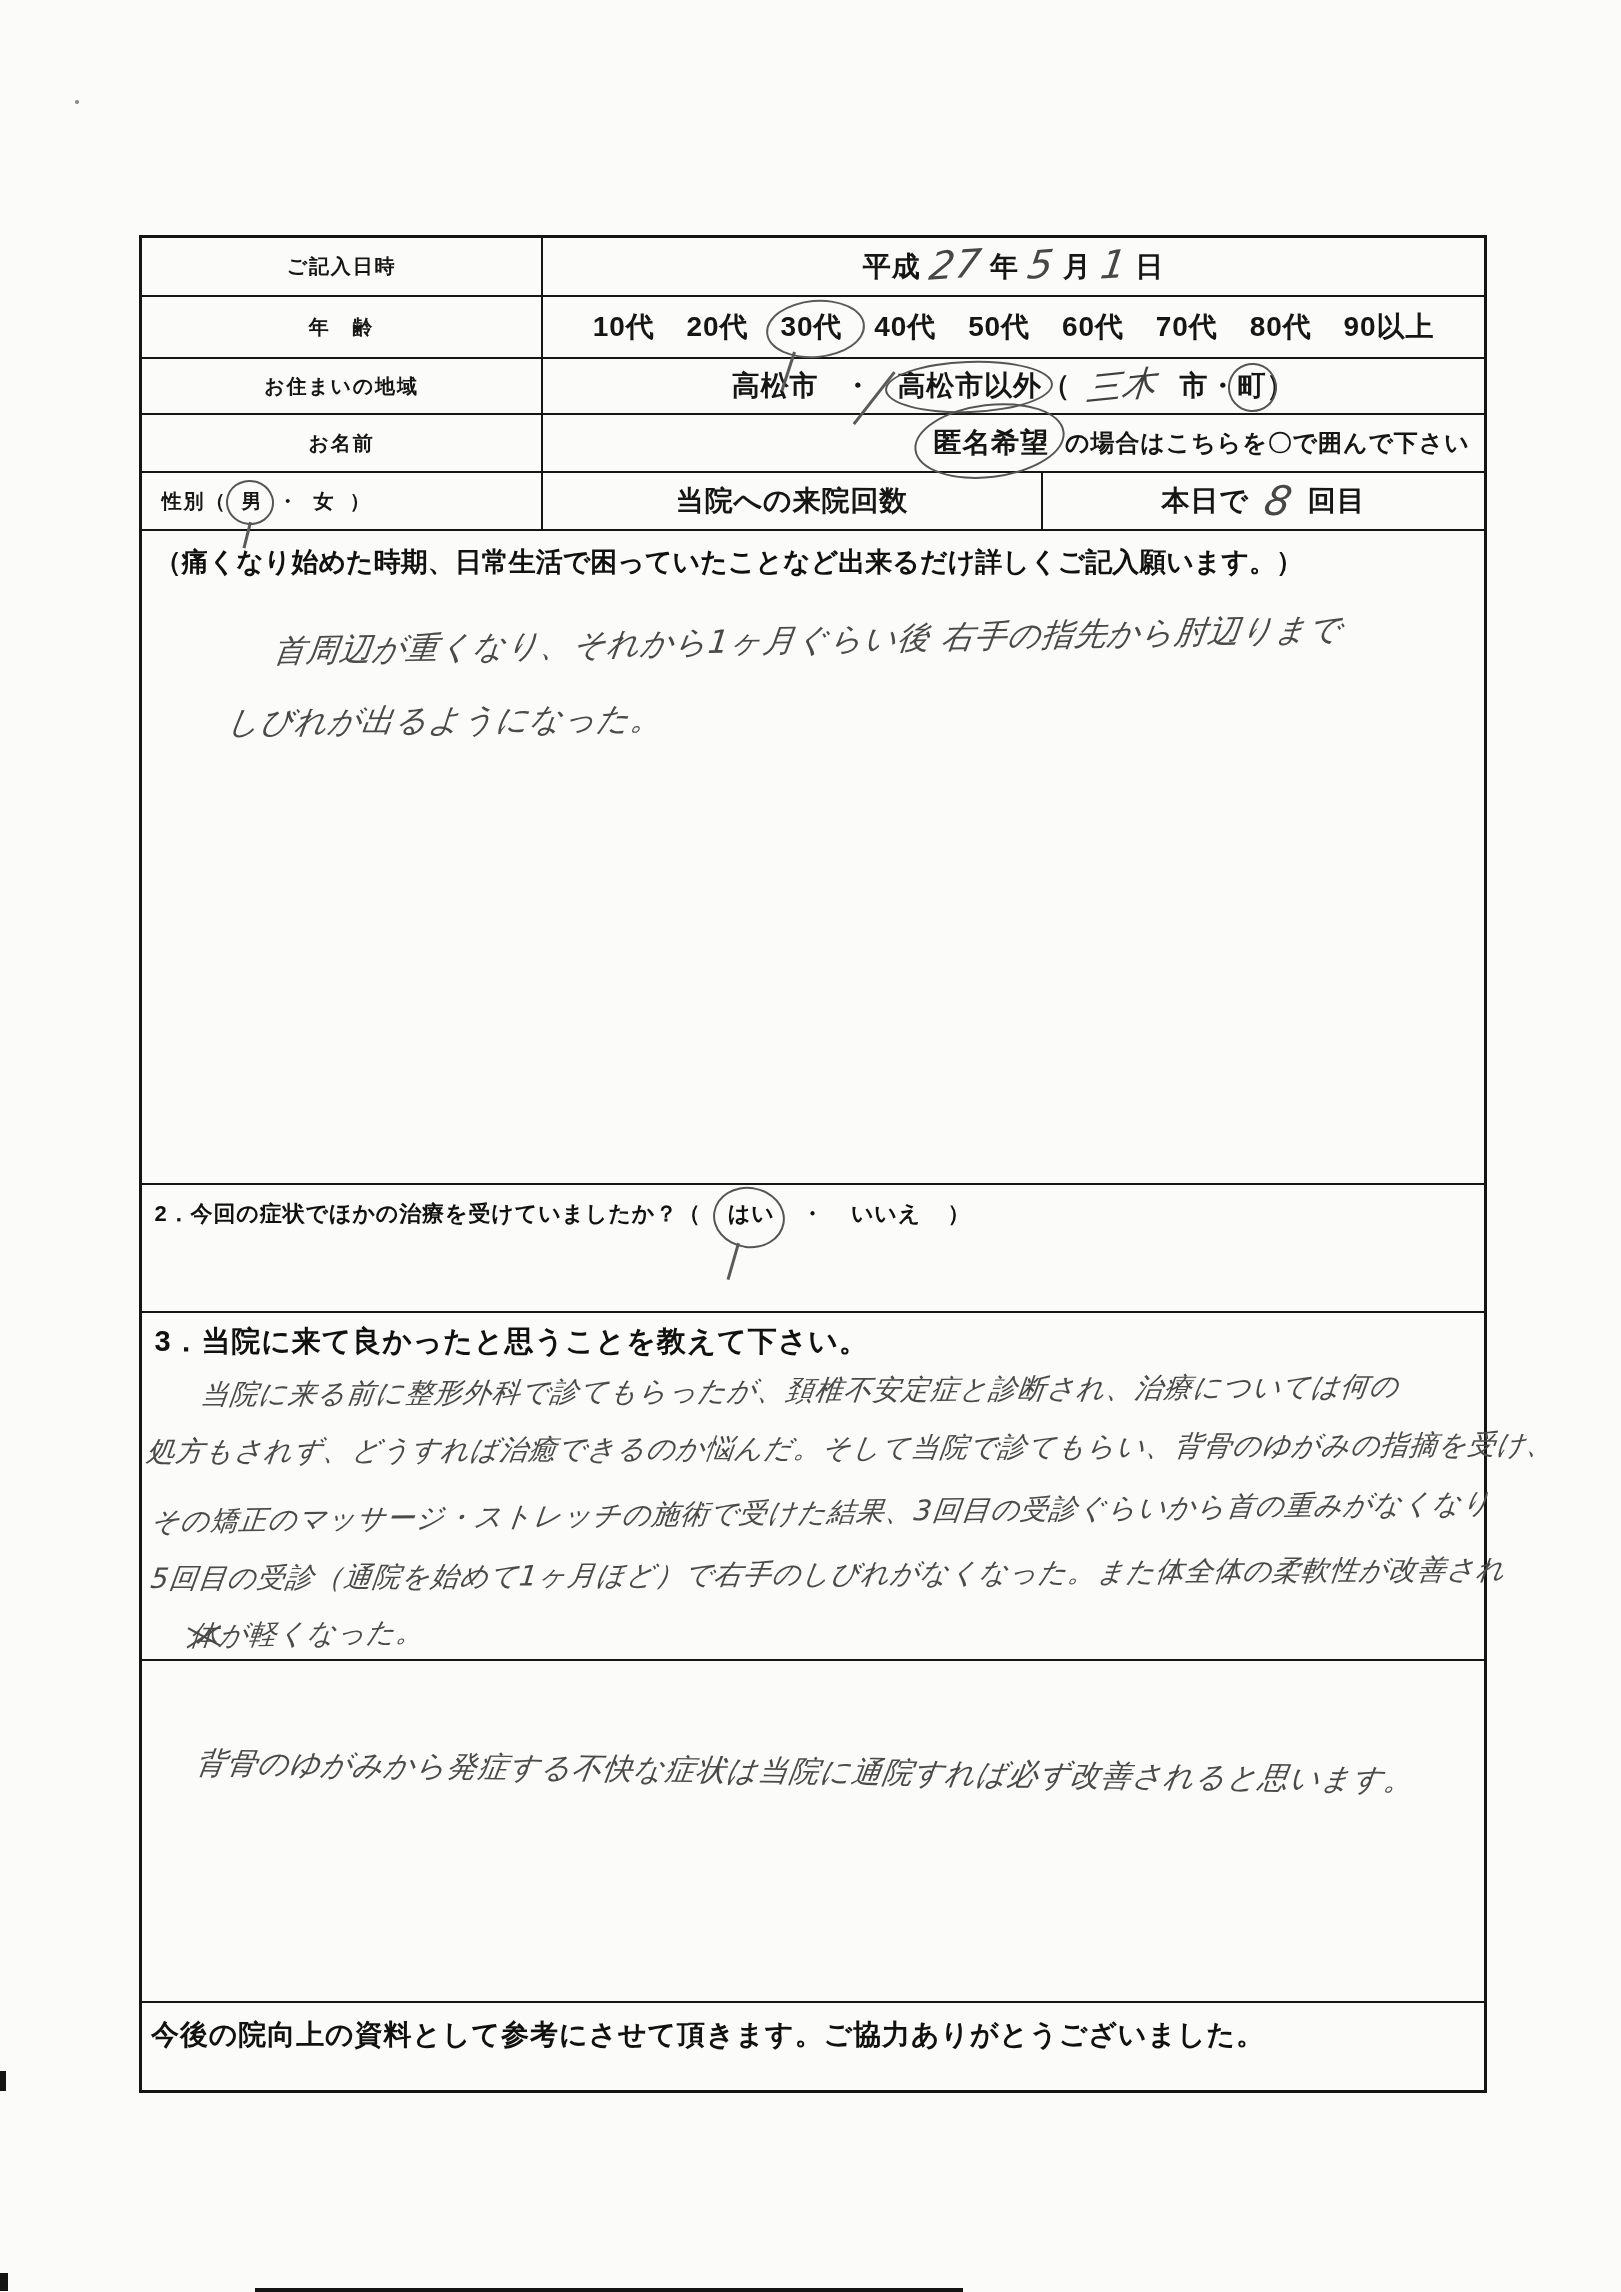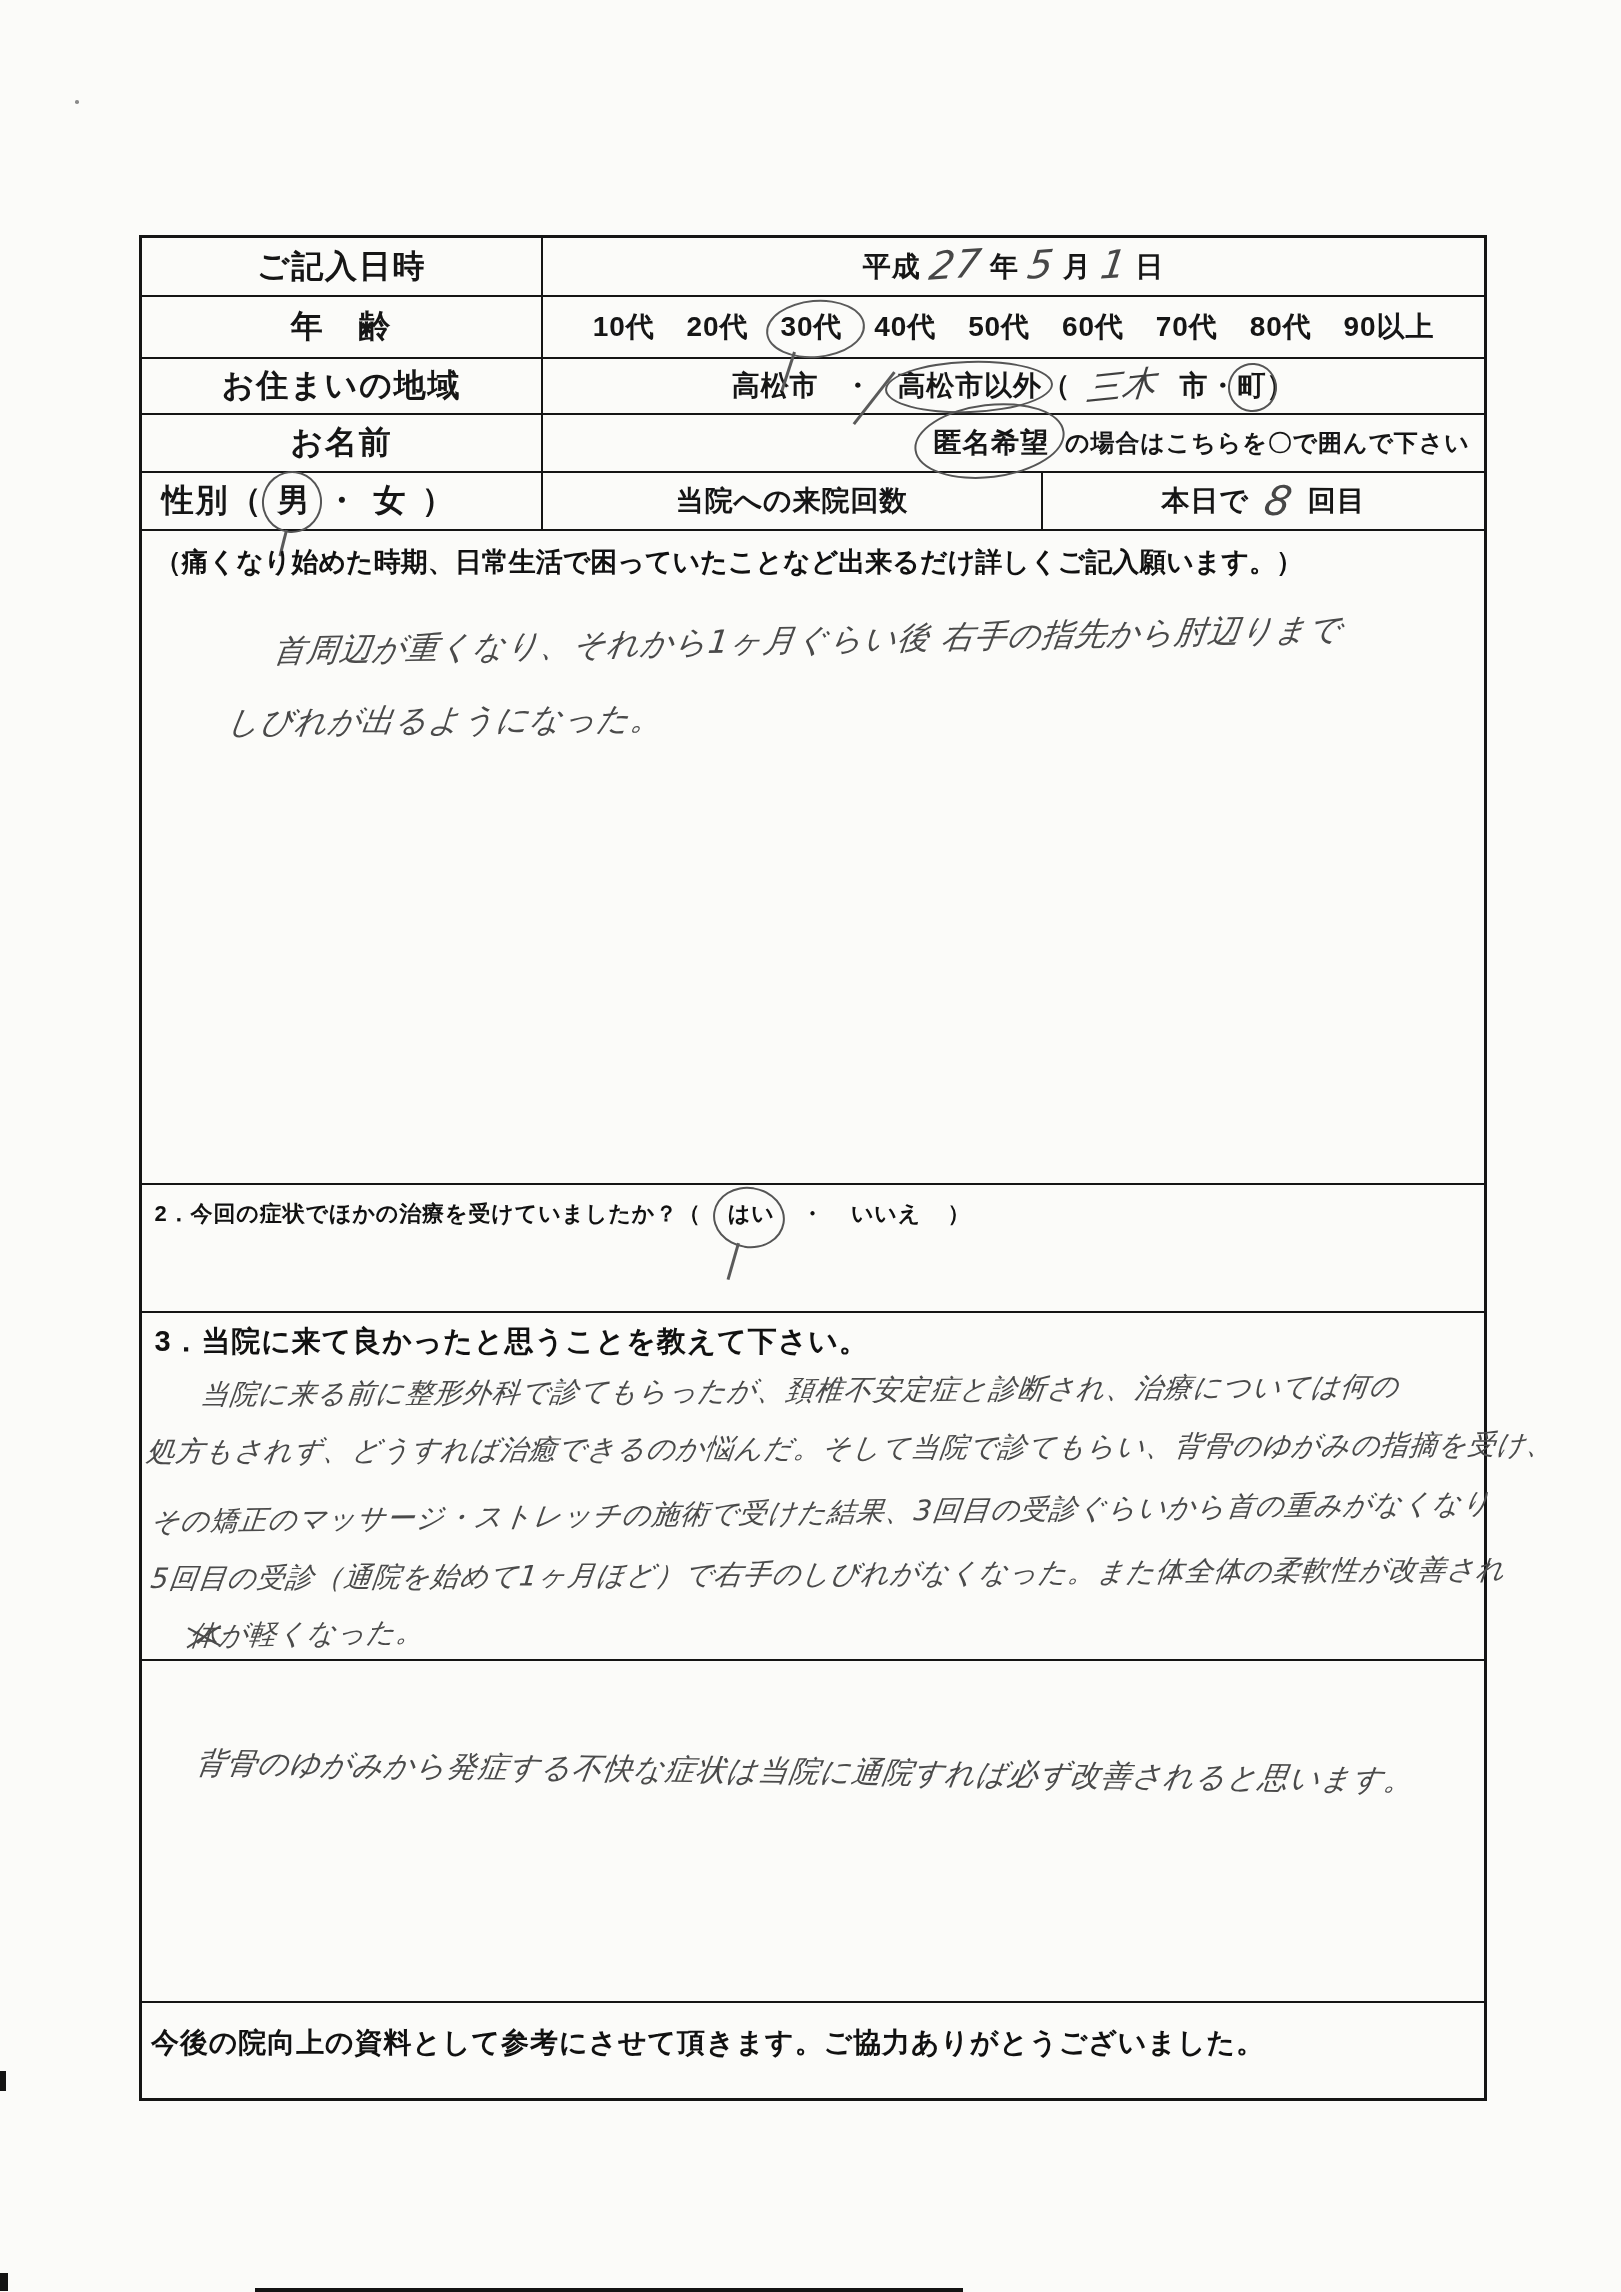--- a/index.html
+++ b/index.html
@@ -19,31 +19,31 @@
   .form-table {
     position:absolute; left:139px; top:235px; width:1348px;
     border:3.6px solid #151515; box-sizing:border-box; background:transparent;
   }
   .trow { display:flex; border-bottom:2.7px solid #151515; box-sizing:border-box; }
   .trow:last-child { border-bottom:none; }
   .cell { box-sizing:border-box; }
   .label-cell {
     width:401px; border-right:2.7px solid #151515; flex:none;
     display:flex; align-items:center; justify-content:center;
-    font-weight:bold; font-size:32px; letter-spacing:1.8px;
+    font-weight:bold; font-size:20px; letter-spacing:1.8px;
   }
   .value-cell {
     flex:1; display:flex; align-items:center; justify-content:center;
     font-weight:bold; font-size:28px; letter-spacing:0.9px;
   }
   .r1 { height:59px; } .r2 { height:62px; } .r3 { height:56px; }
   .r4 { height:58px; } .r5 { height:58px; }
   .sec { display:block; position:relative; box-sizing:border-box; border-bottom:2.7px solid #151515; }
   .s1 { height:654px; } .s2 { height:128px; } .s3 { height:348px; }
-  .s4 { height:342px; } .sfooter { height:87px; border-bottom:none;margin-top:8px; }
+  .s4 { height:342px; } .sfooter { height:87px; border-bottom:none; }
   .sec-heading {
     font-weight:bold; font-size:29px; letter-spacing:0.9px;
     padding:9px 0 0 12.5px; color:#111;
   }
   .sec-note {
     font-weight:bold; font-size:27px; letter-spacing:0px;
     padding:12.5px 0 0 12.5px; color:#111;
   }
   .footer-text {
     font-weight:bold; font-size:28px; letter-spacing:0.9px;

